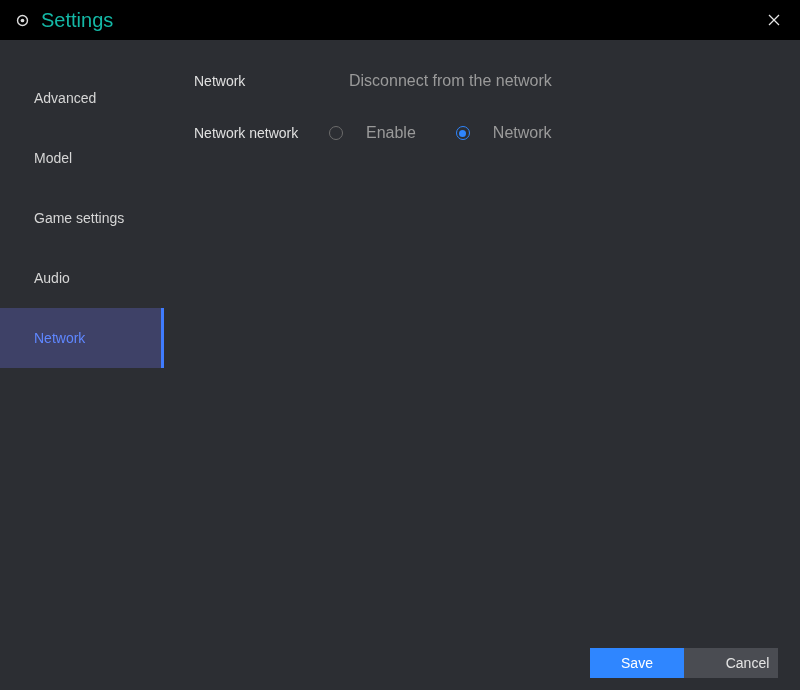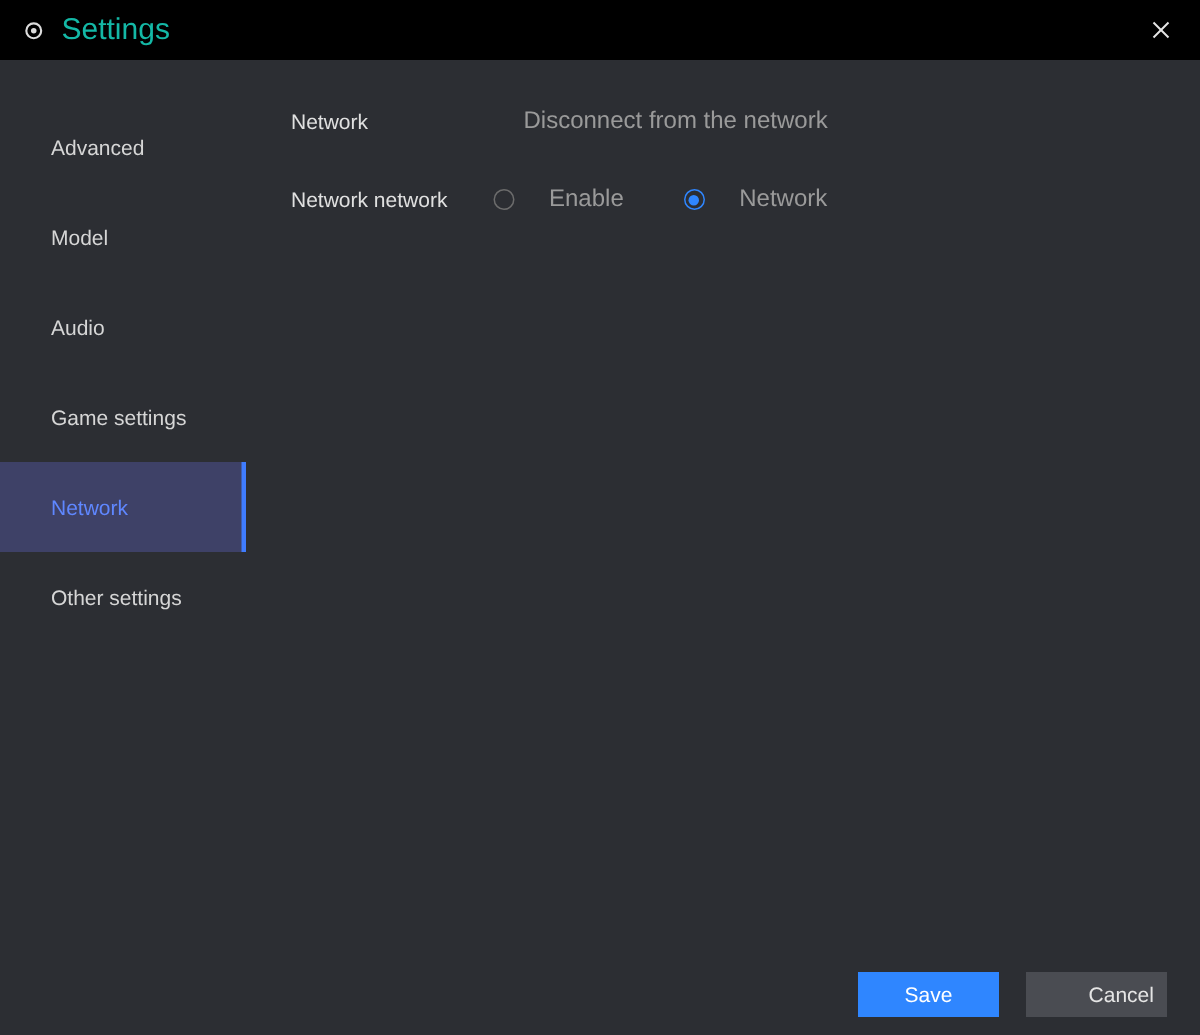--- a/index.html
+++ b/index.html
@@ -136,21 +136,20 @@
       height: 7px;
       border-radius: 50%;
       background: #2f86ff;
     }
     
     .footer {
       position: absolute;
       bottom: 12px;
       right: 22px;
       display: flex;
-      gap: 18px;
       margin-left: 32px;
     }
     .btn {
       min-width: 94px;
       height: 30px;
       display: flex;
       align-items: center;
       justify-content: center;
       font-size: 14px;
       cursor: pointer;
@@ -183,24 +182,23 @@
       <line x1="1" y1="1" x2="11" y2="11" stroke="#e5e5e5" stroke-width="1.3"></line>
       <line x1="11" y1="1" x2="1" y2="11" stroke="#e5e5e5" stroke-width="1.3"></line>
     </svg>
   </span>
 </div>
 
 <div class="body">
   <div class="sidebar">
     <div class="side-item">Advanced</div>
     <div class="side-item">Model</div>
+    <div class="side-item">Game settings</div>
     <div class="side-item">Audio</div>
-    <div class="side-item">Game settings</div>
     <div class="side-item selected">Network</div>
-    <div class="side-item">Other settings</div>
   </div>
 
   <div class="content">
     <div class="row">
       <div class="label">Network</div>
       <div class="value">Disconnect from the network</div>
     </div>
 
     <div class="row">
       <div class="label">Network network</div>

